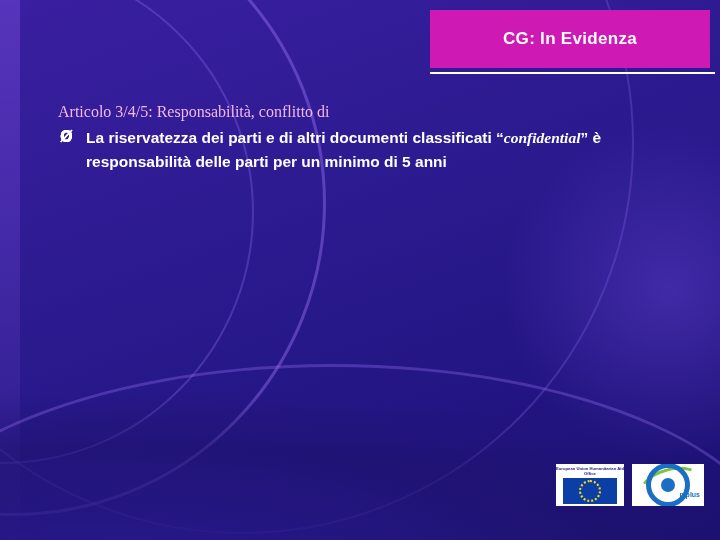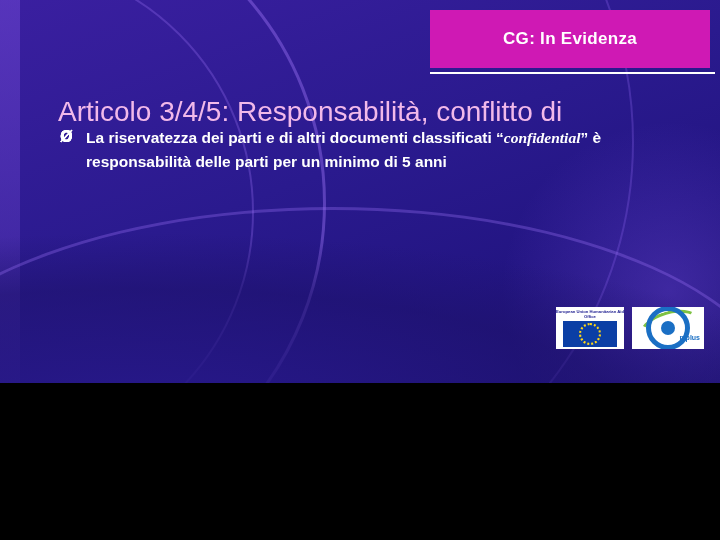--- a/index.html
+++ b/index.html
@@ -6,21 +6,21 @@
     margin: 0;
     padding: 0;
     background: #000;
   }
   body {
     font-family: "Liberation Sans", sans-serif;
   }
   .slide {
     position: relative;
     width: 720px;
-    height: 383px;
+    height: 540px;
     overflow: hidden;
     background: #2d1b8c;
     background: linear-gradient(160deg, #3a1fa0 0%, #2a1a8e 45%, #231583 70%, #1b1070 100%);
   }
   
   .bg-arc {
     position: absolute;
     border-radius: 50%;
     border-style: solid;
     border-color: rgba(120, 90, 220, 0.55);
@@ -95,26 +95,27 @@
   }
 
   
   .content {
     position: absolute;
     left: 58px; top: 98px;
     width: 620px;
   }
   .heading {
     color: #f2b9ea;
-    font-size: 28px;
+    font-size: 16px;
     line-height: 27px;
     font-weight: normal;
     margin: 0 0 0 0;
     text-indent: 0;
     padding-left: 0;
+    font-family: Liberation Serif, serif;
   }
   .heading .cont {
     display: block;
     padding-left: 26px;
   }
   .subheading {
     color: #f2b9ea;
     font-size: 16px;
     font-weight: bold;
     margin: 0 0 4px 0;

